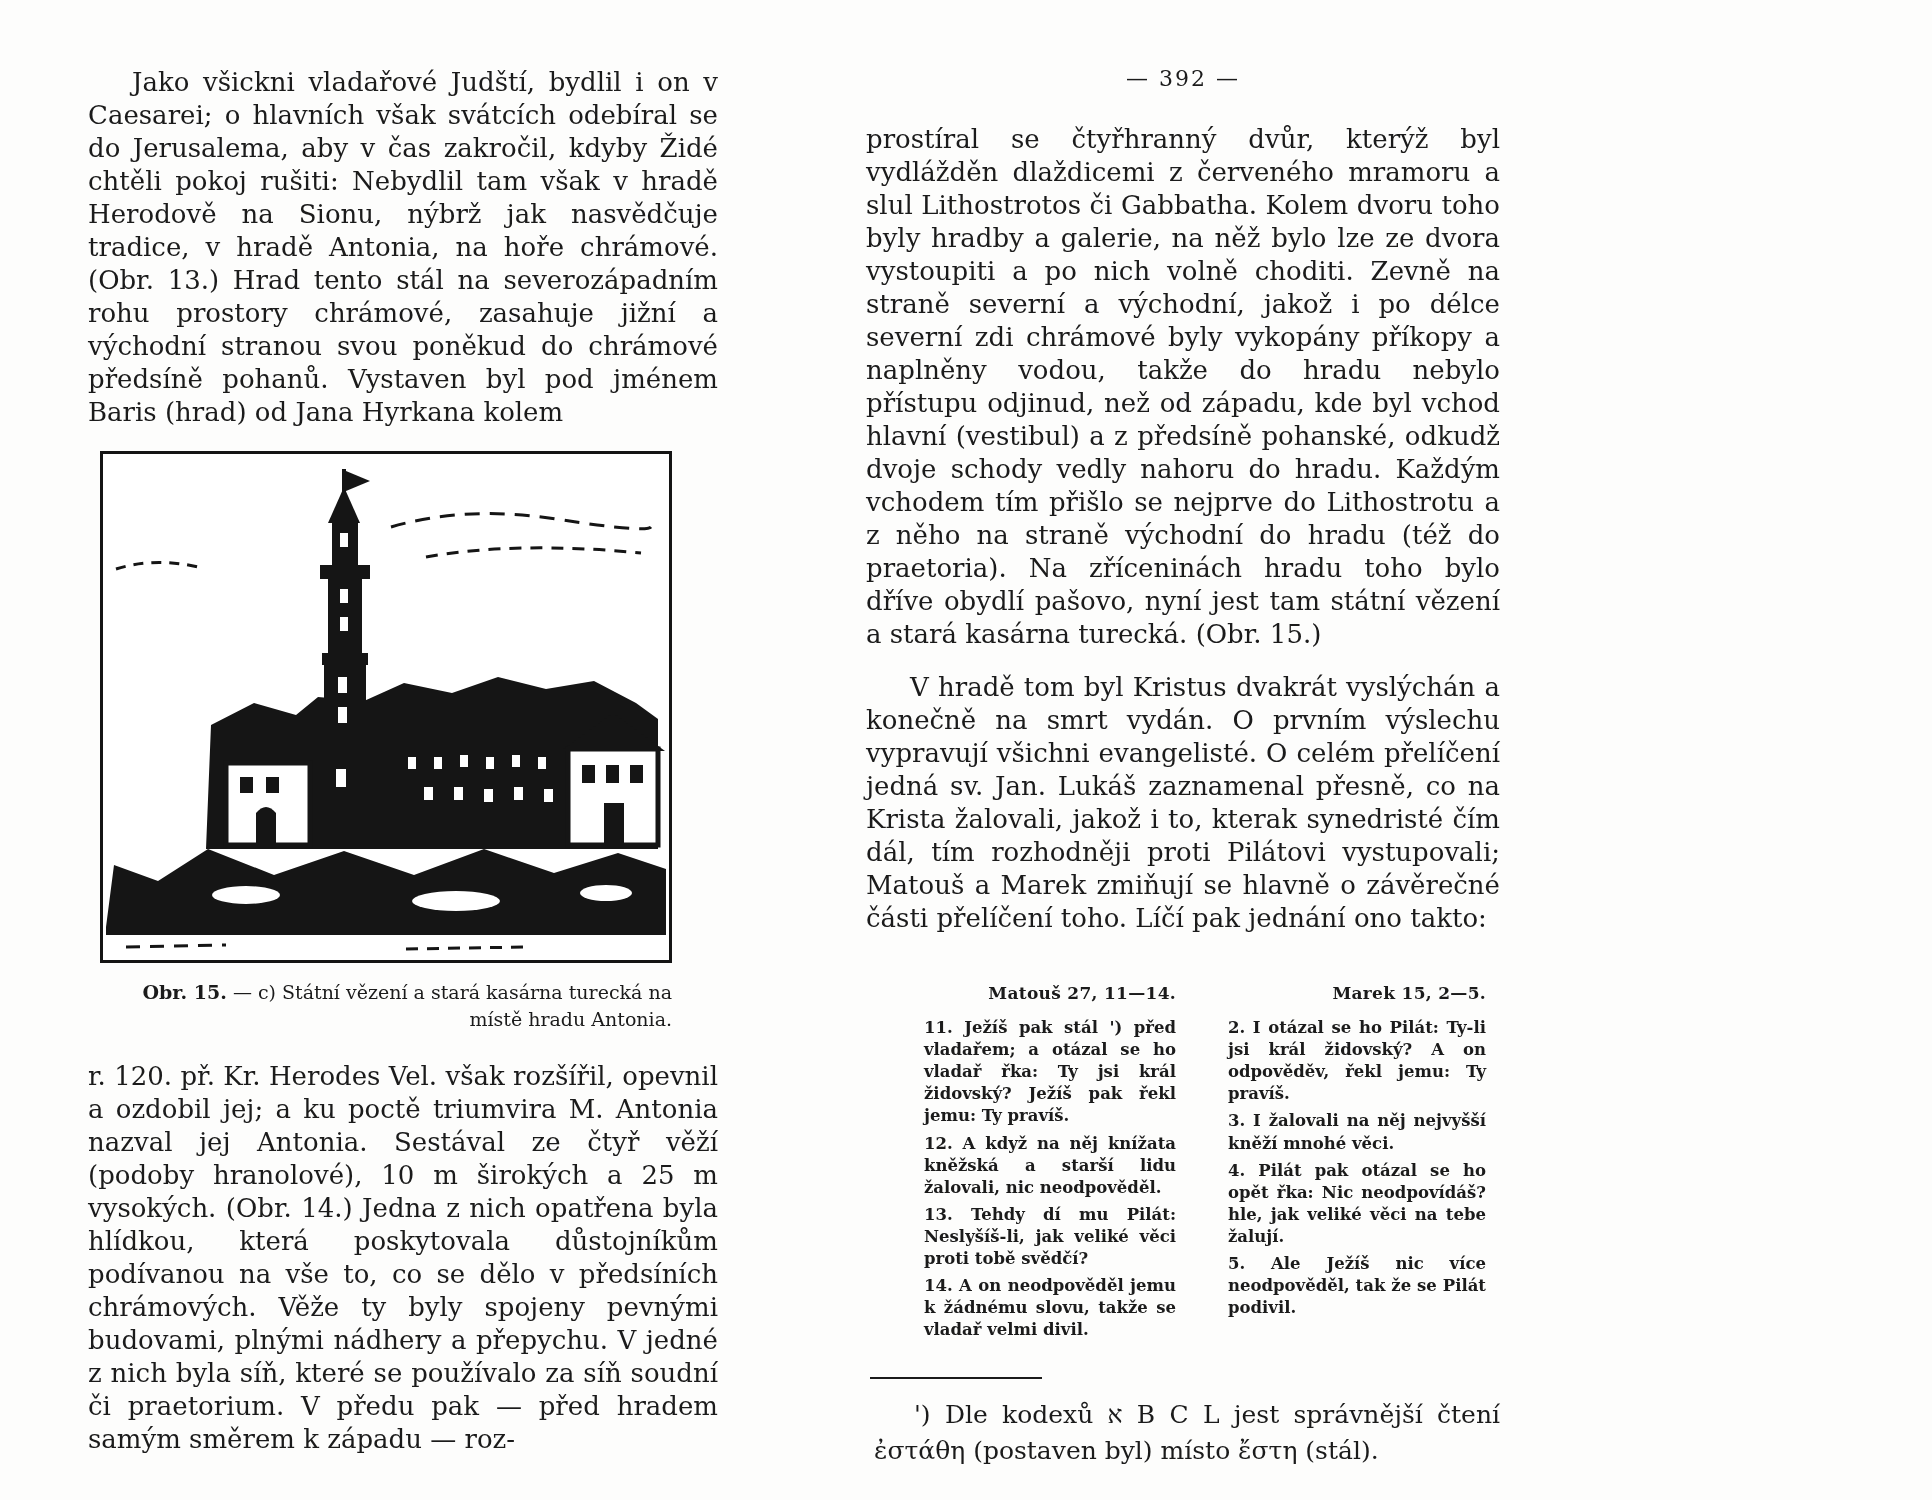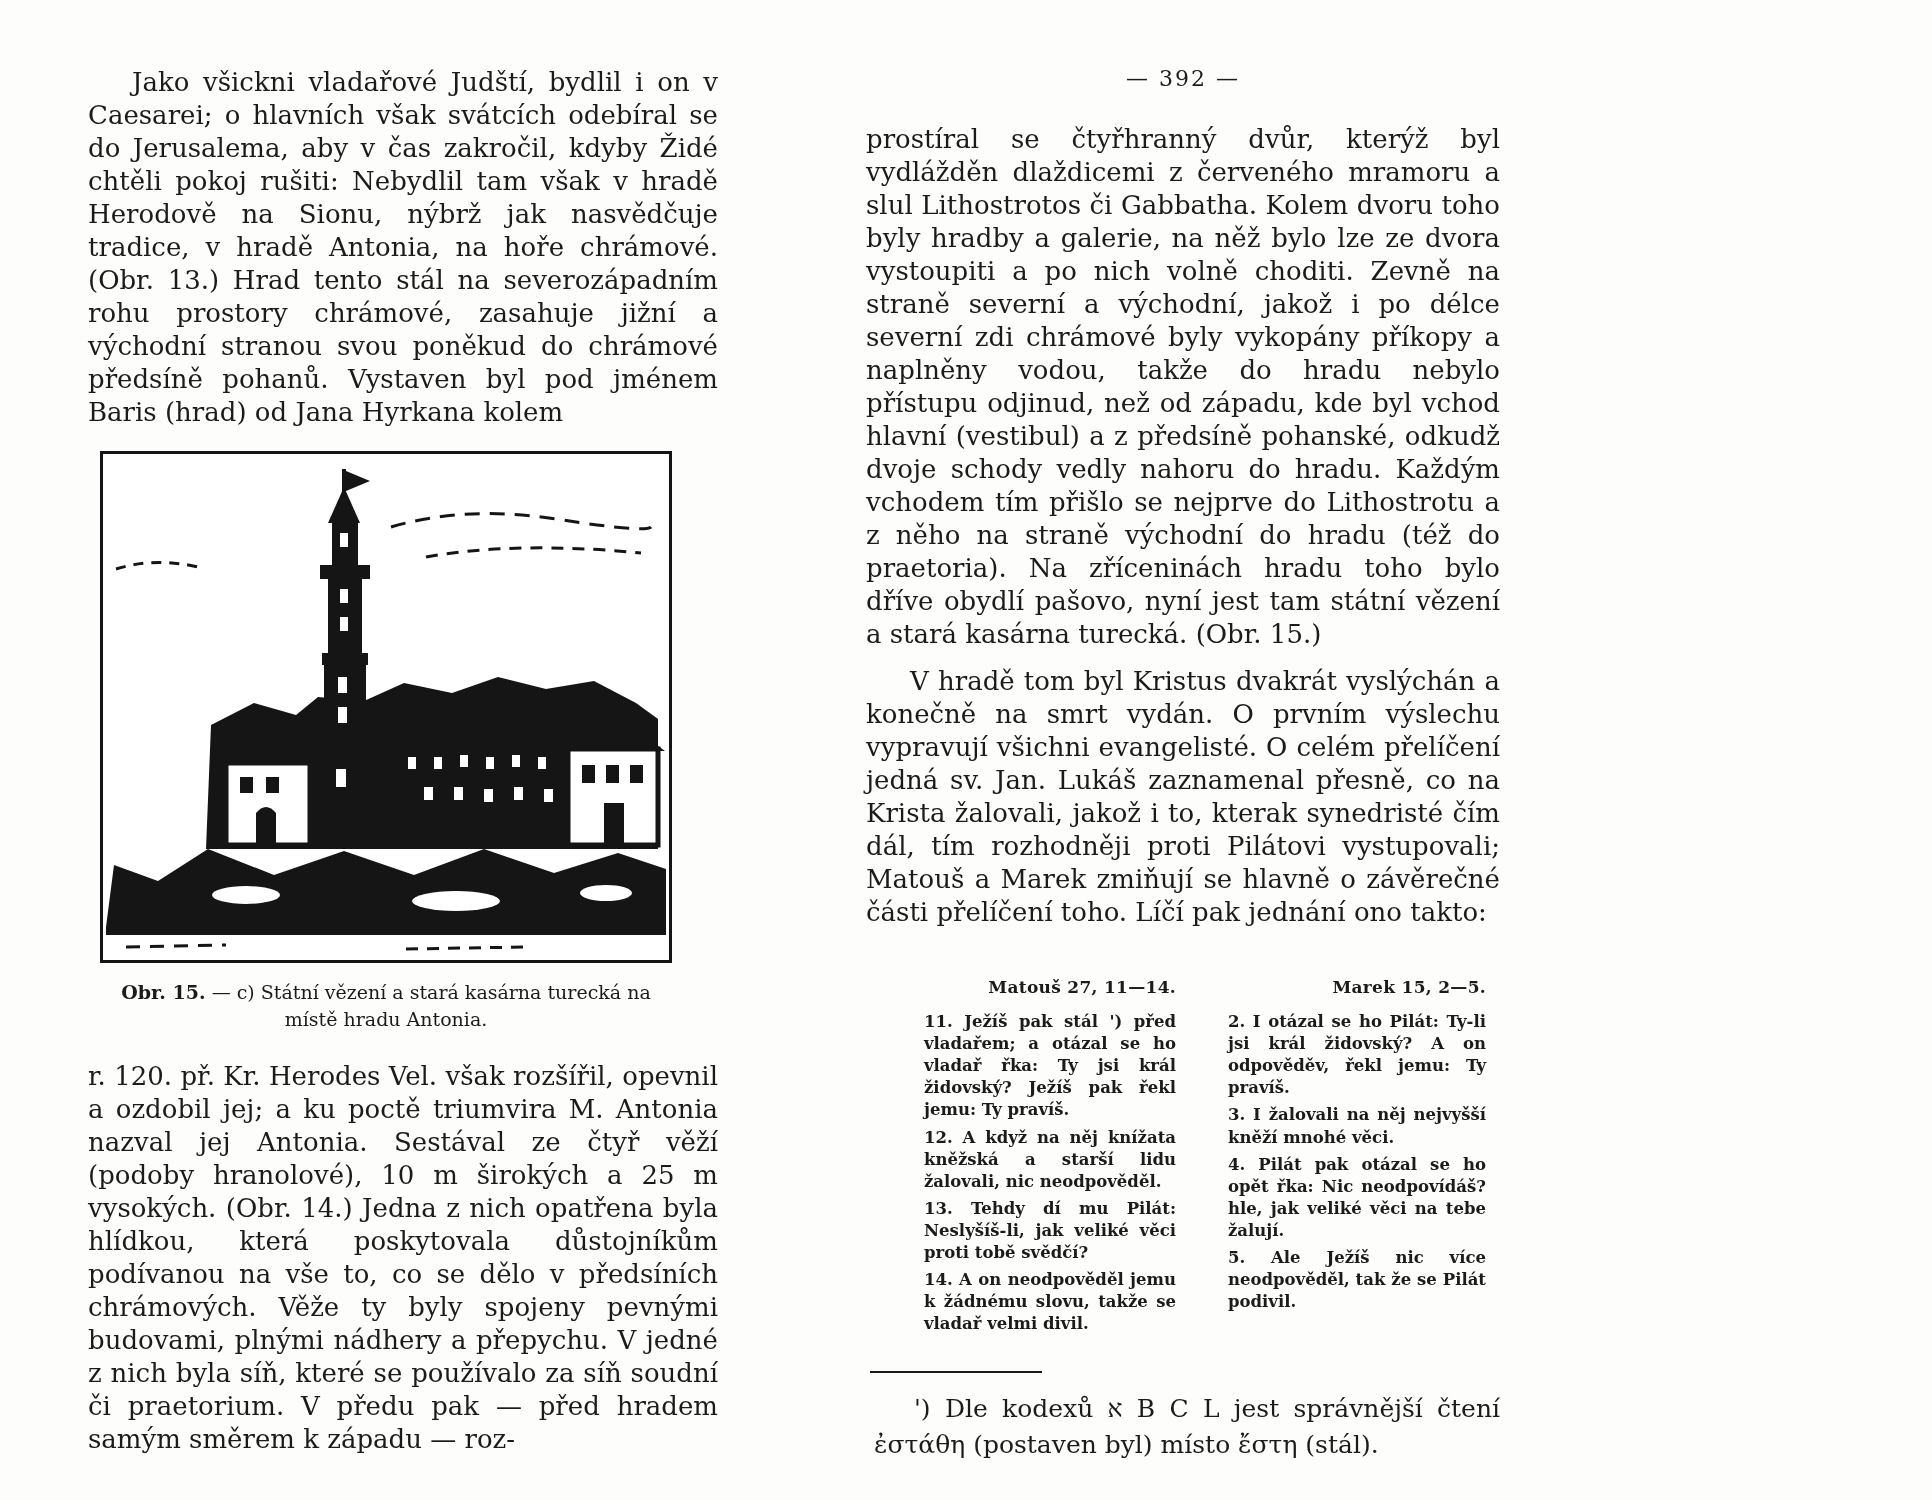--- a/index.html
+++ b/index.html
@@ -45,26 +45,26 @@
     padding: 3px;
     width: 560px;
     background: #fff;
   }
   .figure-frame svg { display: block; }
   .caption {
     margin: 16px auto 0;
     max-width: 600px;
     font-size: 19px;
     line-height: 1.4;
-    text-align: center;
+    text-align: right;
   }
   .caption-label { font-weight: bold; }
   #page-left .body-text.after-figure { margin-top: 28px; }
 
-  #page-right .body-text + .body-text { margin-top: 14px; }
+  #page-right .body-text + .body-text { margin-top: 20px; }
 
   .gospel-columns {
     display: flex;
     gap: 52px;
     padding-left: 58px;
     margin-top: 48px;
   }
   .gospel-col { width: 252px; }
   .gospel-col.col-mark { width: 258px; }
   .gospel-heading {

